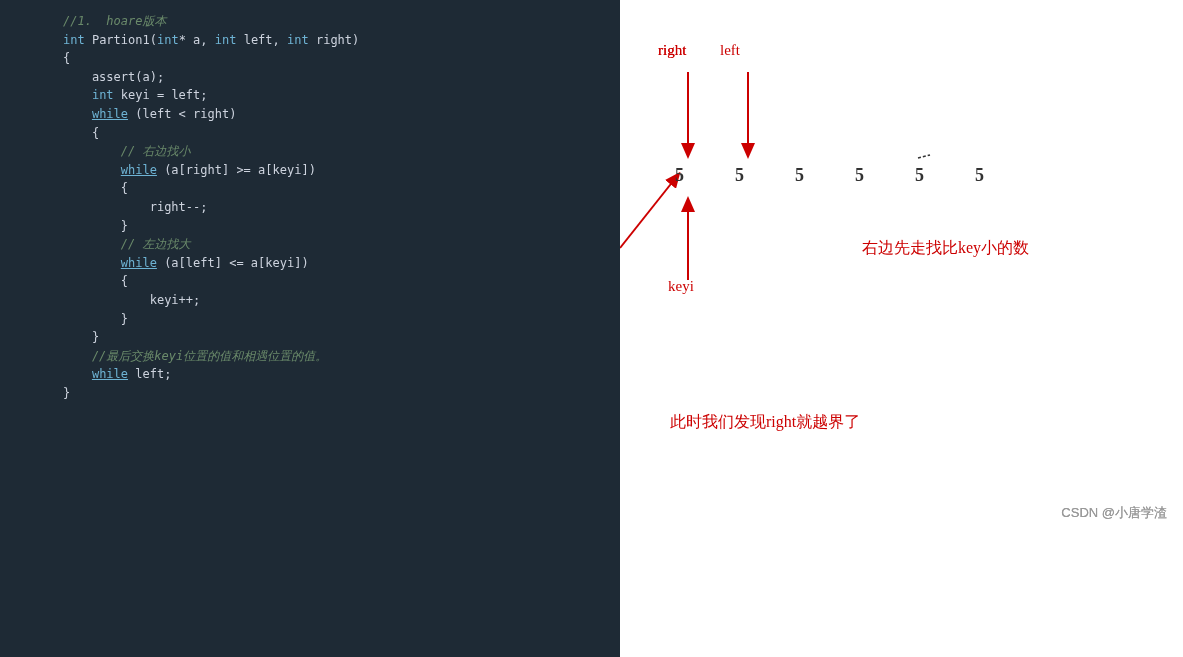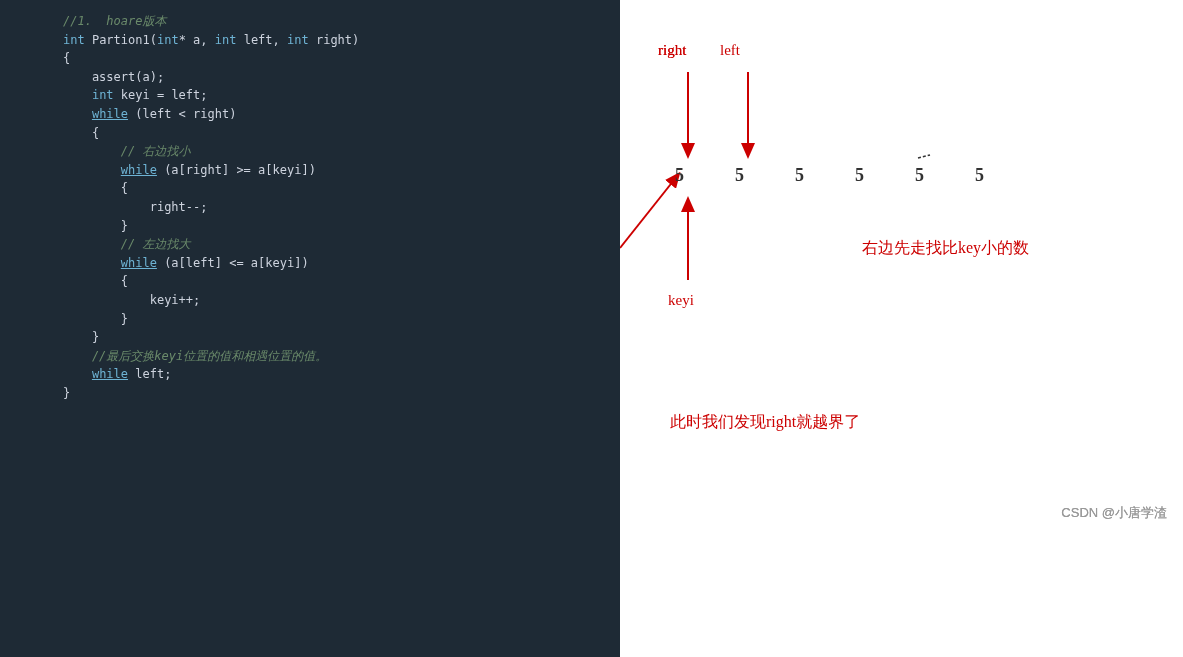--- a/index.html
+++ b/index.html
@@ -156,21 +156,21 @@
 
   <span style="position:absolute; left:100px; top:42px; color:#cc0000; font-size:15px; font-family:serif;">left</span>
 
   <span class="diag-number" style="left:55px; top:165px;">5</span>
   <span class="diag-number" style="left:115px; top:165px;">5</span>
   <span class="diag-number" style="left:175px; top:165px;">5</span>
   <span class="diag-number" style="left:235px; top:165px;">5</span>
   <span class="diag-number" style="left:295px; top:165px;">5</span>
   <span class="diag-number" style="left:355px; top:165px;">5</span>
 
-  <span style="position:absolute; left:48px; top:292px; color:#cc0000; font-size:15px; font-family:serif;">keyi</span>
+  <span style="position:absolute; left:48px; top:278px; color:#cc0000; font-size:15px; font-family:serif;">keyi</span>
 
   <span class="diag-text-cn" style="left:230px; top:238px;margin-left:12px;">右边先走找比key小的数</span>
 
   <span class="diag-text-cn" style="left:50px; top:380px;margin-top:32px;">此时我们发现right就越界了</span>
 
   <div class="watermark">CSDN @小唐学渣</div>
   <span style="position:absolute; bottom:10px; right:16px; font-size:13px; color:#999; font-family:Arial, sans-serif;">CSDN @小唐学渣</span>
 
 </div>
 

